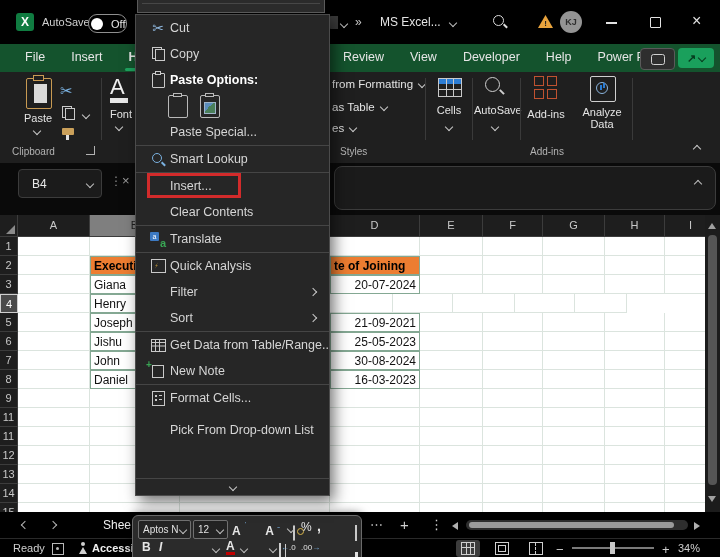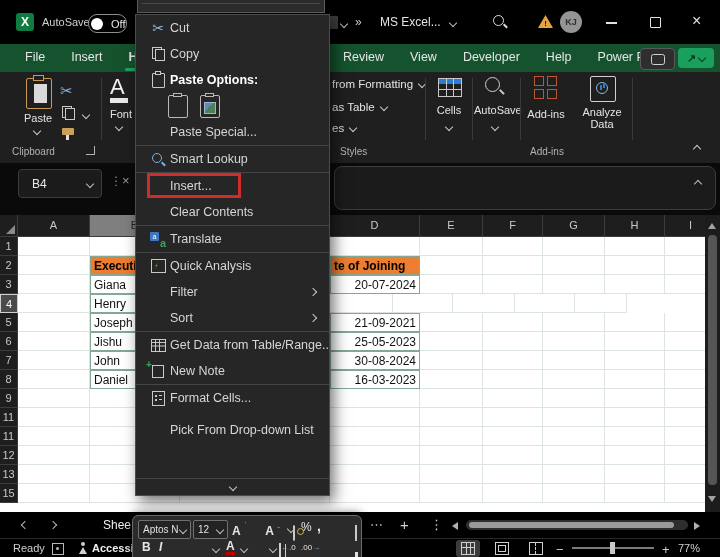--- a/index.html
+++ b/index.html
@@ -544,20 +544,32 @@
         <div class="gcell cell" style="width: 90px;"></div>
         <div class="gcell cell" style="width: 150px;"></div>
         <div class="gcell cell right" style="width: 90px;"></div>
         <div class="gcell cell" style="width: 63px;"></div>
         <div class="gcell cell" style="width: 60px;"></div>
         <div class="gcell cell" style="width: 62px;"></div>
         <div class="gcell cell" style="width: 60px;"></div>
         <div class="gcell cell" style="width: 52px;"></div>
       </div>
       <div class="grow">
+        <div class="gcell rhead" style="width: 18px;">14</div>
+        <div class="gcell cell" style="width: 72px;"></div>
+        <div class="gcell cell" style="width: 90px;"></div>
+        <div class="gcell cell" style="width: 150px;"></div>
+        <div class="gcell cell right" style="width: 90px;"></div>
+        <div class="gcell cell" style="width: 63px;"></div>
+        <div class="gcell cell" style="width: 60px;"></div>
+        <div class="gcell cell" style="width: 62px;"></div>
+        <div class="gcell cell" style="width: 60px;"></div>
+        <div class="gcell cell" style="width: 52px;"></div>
+      </div>
+      <div class="grow">
         <div class="gcell rhead" style="width: 18px;">15</div>
         <div class="gcell cell" style="width: 72px;"></div>
         <div class="gcell cell" style="width: 90px;"></div>
         <div class="gcell cell" style="width: 150px;"></div>
         <div class="gcell cell right" style="width: 90px;"></div>
         <div class="gcell cell" style="width: 63px;"></div>
         <div class="gcell cell" style="width: 60px;"></div>
         <div class="gcell cell" style="width: 62px;"></div>
         <div class="gcell cell" style="width: 60px;"></div>
         <div class="gcell cell" style="width: 52px;"></div>
@@ -595,21 +607,21 @@
     <span class="viewbtn" style="left:490px">
         <span class="v-layout"></span>
       </span>
     <span class="viewbtn" style="left:524px">
         <span class="v-break"></span>
       </span>
     <span class="abs zoom-minus">−</span>
     <span class="abs zoom-track"></span>
     <span class="abs zoom-handle"></span>
     <span class="abs zoom-plus">+</span>
-    <span class="abs zoom-pct">77%</span>
+    <span class="abs zoom-pct">34%</span>
   </div>
 
   <div class="abs minibar">
     <div class="mb-box" style="left:5px;top:4px;width:51px">
       <span style="margin-left:4px;overflow:hidden;white-space:nowrap">Aptos N</span>
       <span class="chev"></span>
     </div>
     <div class="mb-box" style="left:60px;top:4px;width:33px">
       <span style="margin-left:4px">12</span>
       <span class="chev"></span>

